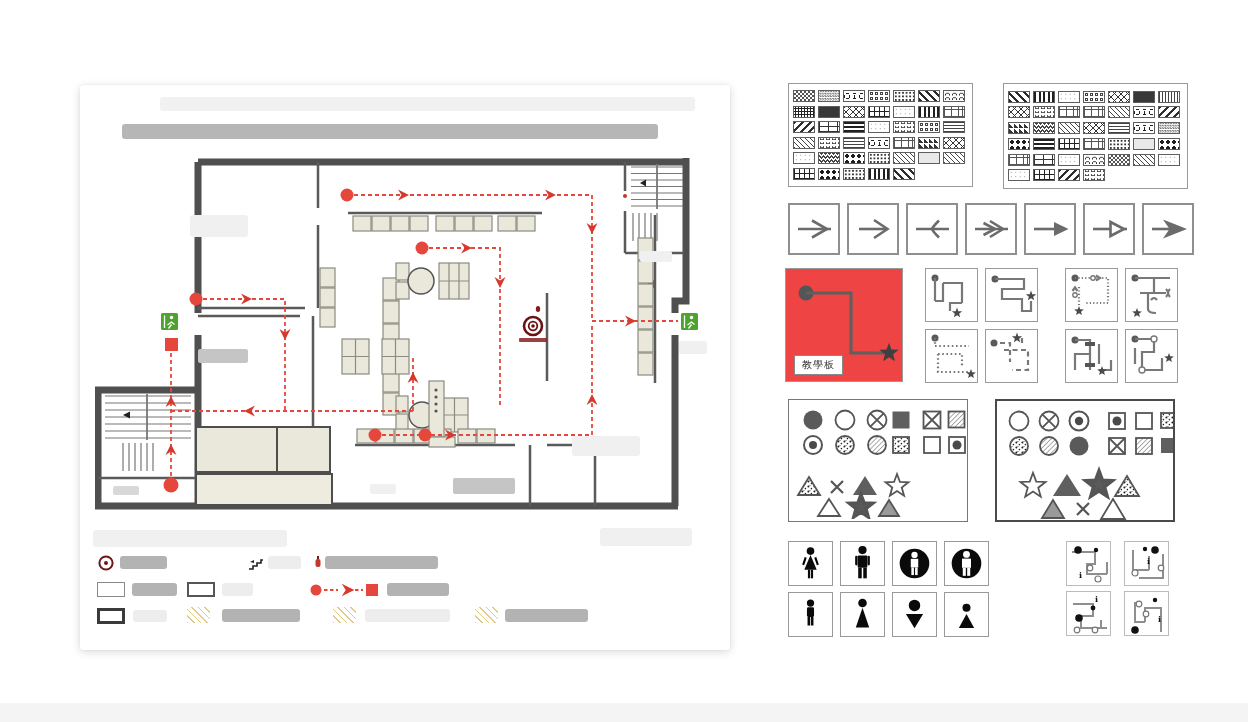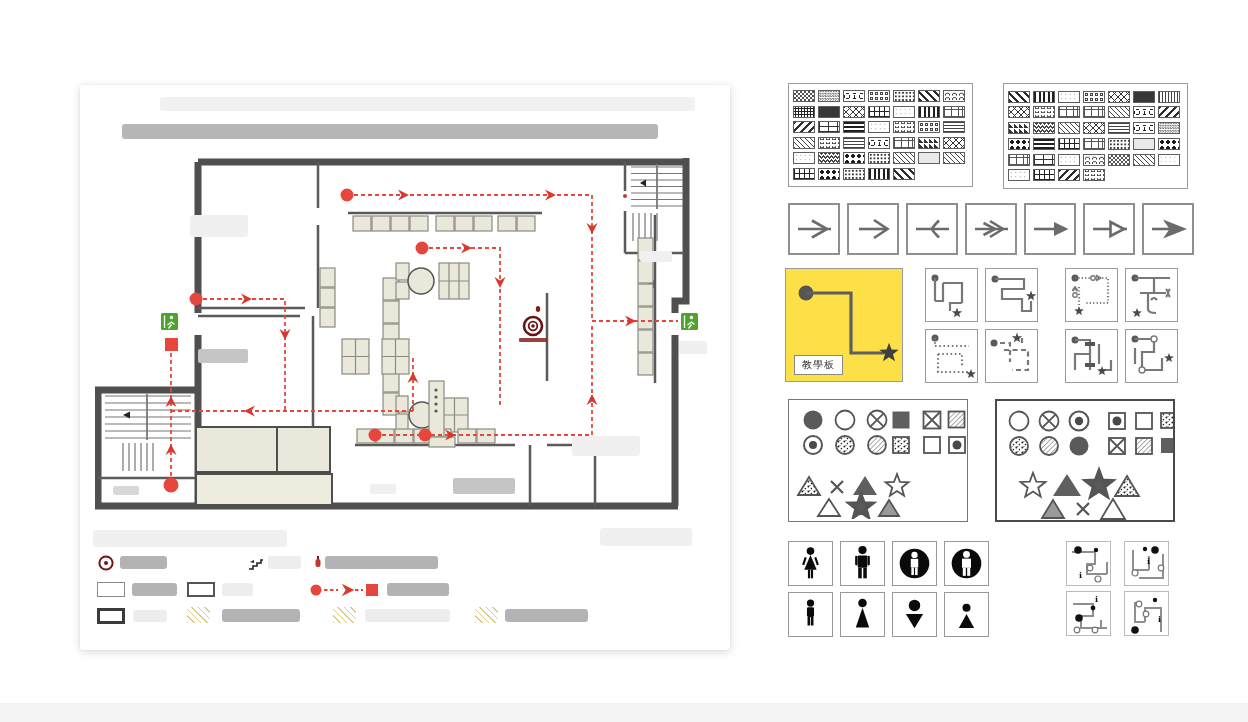--- a/index.html
+++ b/index.html
@@ -51,21 +51,21 @@
   .pt-tri{background-image:linear-gradient(45deg,#333 50%,transparent 50%);background-size:5px 5px}
   .pt-dark{background:#383838}
   .pt-light{background:#e9e9e9}
 
   .arrowbox{position:absolute;width:52px;height:52px;border:2px solid #8f8f8f;background:#fff;
             box-sizing:border-box;display:flex;align-items:center;justify-content:center}
   .arrow-glyph line,.arrow-glyph path{stroke:#6b6b6b;stroke-width:2.6;fill:none}
   .arrow-glyph .f{fill:#6b6b6b;stroke:none}
 
   .routebox{position:absolute;background:#fff;border:1.5px solid #9a9a9a;box-sizing:border-box}
-  .routebig{position:absolute;background:#fde047;border:1.5px solid #9a9a9a;box-sizing:border-box}
+  .routebig{position:absolute;background:#ef4444;border:1.5px solid #9a9a9a;box-sizing:border-box}
   .teach-label{position:absolute;border:1px solid #888;background:#fff;color:#333;
                font-size:10px;padding:2px 7px;letter-spacing:1px}
   .sympanel{position:absolute;background:#fff;box-sizing:border-box}
   .sympanel.a{border:1.5px solid #777}
   .sympanel.b{border:2px solid #4a4a4a}
   .peoplebox{position:absolute;width:45px;height:45px;border:1.5px solid #999;background:#fff;
              box-sizing:border-box;display:flex;align-items:center;justify-content:center}
   .minimap{position:absolute;width:45px;height:45px;border:1px solid #bbb;background:#fff;box-sizing:border-box}
   .mm path,.mm line{stroke:#8f8f8f;stroke-width:2;fill:none}
   .mm .blk{fill:#111;stroke:none}

